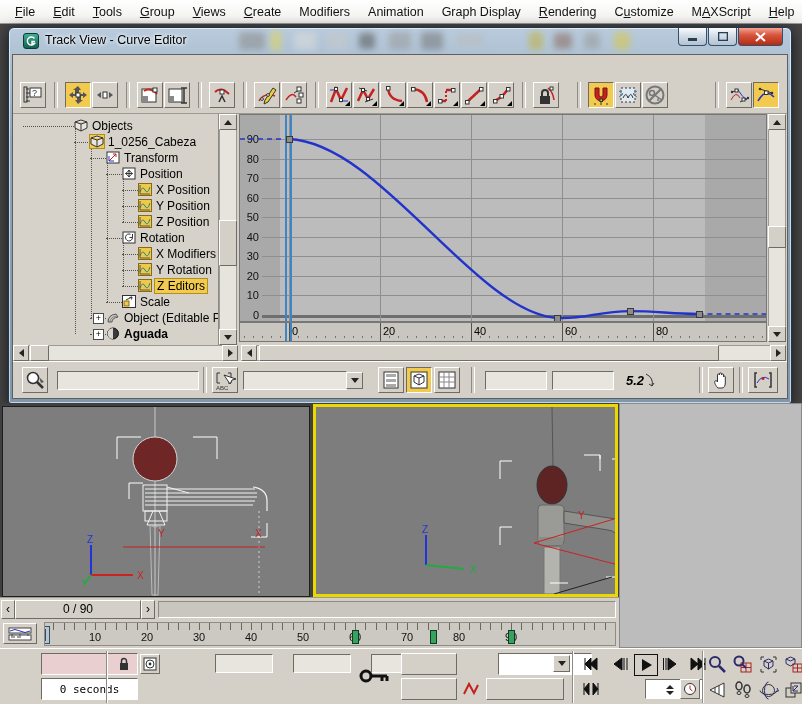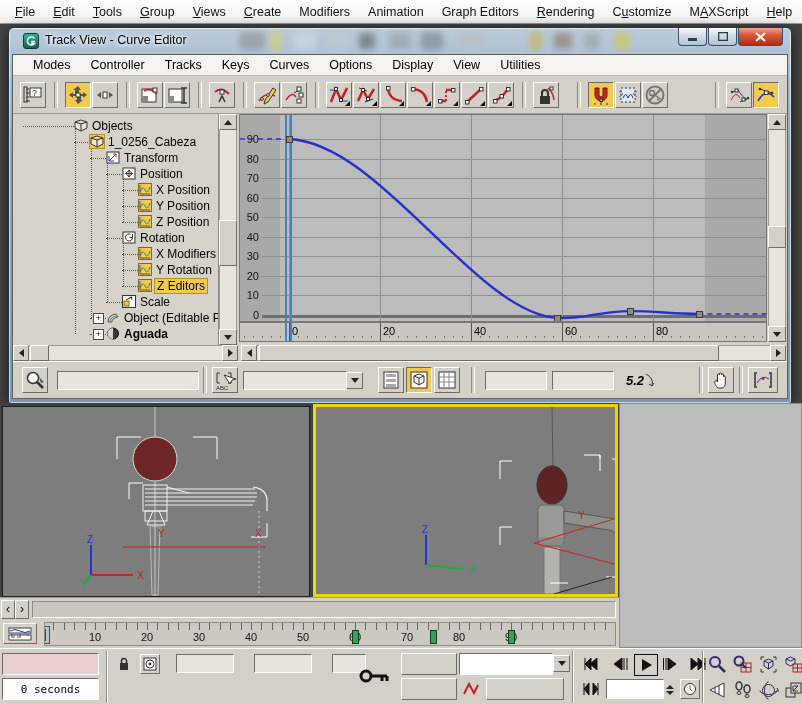--- a/index.html
+++ b/index.html
@@ -76,42 +76,42 @@
   #timesliderrow{left:0;top:597px;width:619px;height:23px;background:#d4d0c8;display:flex;align-items:center;border-top:1px solid #9d9a93;box-sizing:border-box;}
   .tsbtn{height:19px;background:#d4d0c8;border:1px solid;border-color:#fff #6f6c66 #6f6c66 #fff;
          display:flex;align-items:center;justify-content:center;box-sizing:border-box;font-size:12px;}
   #trackbar{left:0;top:620px;width:619px;height:28px;background:#d4d0c8;}
   #tbruler{position:absolute;left:44px;top:2px;width:572px;height:24px;background:#ccc9c2;border:1px solid #8f8c85;box-sizing:border-box;overflow:hidden;}
   .tbtick{position:absolute;width:1px;background:#6a675f;top:0;height:7px;}
   .tblabel{position:absolute;font-size:11px;top:8px;color:#111;}
   .tbkey{position:absolute;width:7px;height:14px;background:#37a15e;border:1px solid #0c3c21;bottom:1px;box-sizing:border-box;}
   
   #statusbar{left:0;top:648px;width:802px;height:56px;background:#d4d0c8;border-top:1px solid #fff;box-sizing:border-box;}
-  .sunkbox{background:#e8e5df;border:1px solid;border-color:#6f6c66 #fff #fff #6f6c66;box-sizing:border-box;}
+  .sunkbox{background:#e8e5df;border:1px solid;border-color:#6f6c66 #fff #fff #6f6c66;box-sizing:border-box;margin-left:39px;}
   .raised{background:#d4d0c8;border:1px solid;border-color:#fff #6f6c66 #6f6c66 #fff;box-sizing:border-box;
           display:flex;align-items:center;justify-content:center;}
   .minibtn{position:absolute;display:flex;align-items:center;justify-content:center;}
   .lbl{position:absolute;font-size:12px;}
   svg{display:block;}
 </style>
 </head>
 <body>
 
 <div id="root">
 
   <div id="menubar" class="abs">
       <div class="menuitem"><u>F</u>ile</div>
       <div class="menuitem"><u>E</u>dit</div>
       <div class="menuitem"><u>T</u>ools</div>
       <div class="menuitem"><u>G</u>roup</div>
       <div class="menuitem"><u>V</u>iews</div>
       <div class="menuitem"><u>C</u>reate</div>
       <div class="menuitem">Modifiers</div>
       <div class="menuitem">Animation</div>
-      <div class="menuitem">Graph Editors</div>
+      <div class="menuitem">Graph Display</div>
       <div class="menuitem"><u>R</u>endering</div>
       <div class="menuitem">C<u>u</u>stomize</div>
       <div class="menuitem">M<u>A</u>XScript</div>
       <div class="menuitem"><u>H</u>elp</div>
     </div>
 
   <div id="tvwin" class="abs"></div>
   <div id="titlebar" class="abs">
     <div id="tvicon">
       <svg width="14" height="14" viewBox="0 0 14 14">
@@ -144,31 +144,20 @@
       <div class="blob" style="left: 380px; top: 4px; width: 22px; height: 18px; background: rgb(154, 154, 154);"></div>
       <div class="blob" style="left: 412px; top: 4px; width: 22px; height: 18px; background: rgb(119, 119, 119);"></div>
       <div class="blob" style="left: 448px; top: 6px; width: 26px; height: 12px; background: rgb(187, 187, 187);"></div>
       <div class="blob" style="left: 520px; top: 4px; width: 14px; height: 18px; background: rgb(194, 178, 58);"></div>
       <div class="blob" style="left: 545px; top: 5px; width: 18px; height: 16px; background: rgb(138, 106, 90);"></div>
       <div class="blob" style="left: 575px; top: 5px; width: 16px; height: 16px; background: rgb(153, 153, 153);"></div>
       <div class="blob" style="left: 605px; top: 4px; width: 16px; height: 18px; background: rgb(216, 200, 64);"></div>
     </div>
 
   <div id="inner" class="abs"></div>
-  <div id="tvmenu" class="abs">
-      <div class="tvmenuitem">Modes</div>
-      <div class="tvmenuitem">Controller</div>
-      <div class="tvmenuitem">Tracks</div>
-      <div class="tvmenuitem">Keys</div>
-      <div class="tvmenuitem">Curves</div>
-      <div class="tvmenuitem">Options</div>
-      <div class="tvmenuitem">Display</div>
-      <div class="tvmenuitem">View</div>
-      <div class="tvmenuitem">Utilities</div>
-    </div>
   <div id="tvtoolbar" class="abs">
       <div class="tbgroup">
         <div class="btn" style="margin-right: 1px;">
           <svg width="22" height="22" viewBox="0 0 22 22">
             <rect x="8" y="4" width="11" height="9" fill="#fff" stroke="#333"></rect>
             <text x="10" y="12" font-size="9" fill="#333">?</text>
             <path d="M4 5 h3 M4 9 h4 M4 13 h3 M4 17 h4" stroke="#333"></path>
             <rect x="2" y="3" width="3" height="15" fill="none" stroke="#333"></rect>
           </svg>
         </div>
@@ -747,20 +736,21 @@
             <text x="6" y="8" fill="#2233dd" font-size="10">Z</text>
             <text x="54" y="48" fill="#22aa44" font-size="10">X</text>
           </svg>
         </div>
       </div>
   </div>
   <div id="rightpanel" class="abs"></div>
 
   <div id="timesliderrow" class="abs">
     <div class="tsbtn" style="width:14px;margin-left:1px;">‹</div>
+    <div class="tsbtn" style="width:126px;">0 / 90</div>
     <div class="tsbtn" style="width:14px;">›</div>
     <div style="flex:1;height:15px;margin:0 3px;background:#c9c6bf;border:1px solid;border-color:#8f8c85 #fff #fff #8f8c85;"></div>
   </div>
 
   <div id="trackbar" class="abs">
     <div class="minibtn raised" style="left:3px;top:3px;width:34px;height:21px;">
       <svg width="24" height="14" viewBox="0 0 24 14">
           <rect x="1" y="1" width="22" height="5" fill="#fff" stroke="#444"></rect>
           <path d="M2 4 Q7 1 12 4 T22 4" stroke="#2233cc" fill="none"></path>
           <rect x="1" y="8" width="22" height="5" fill="#fff" stroke="#444"></rect>

